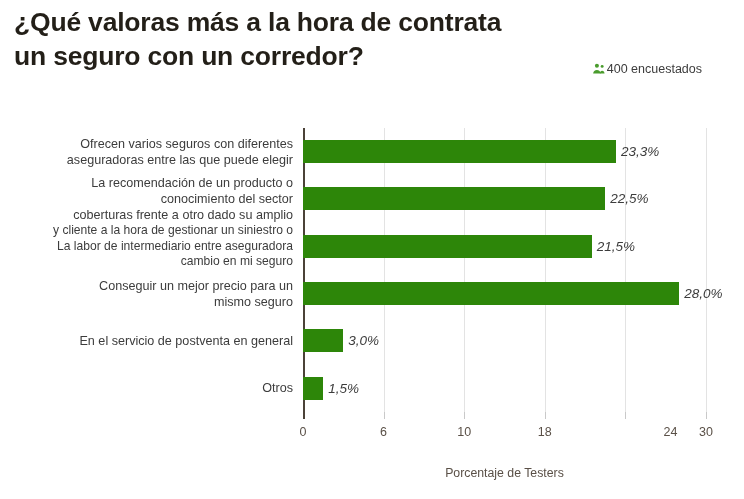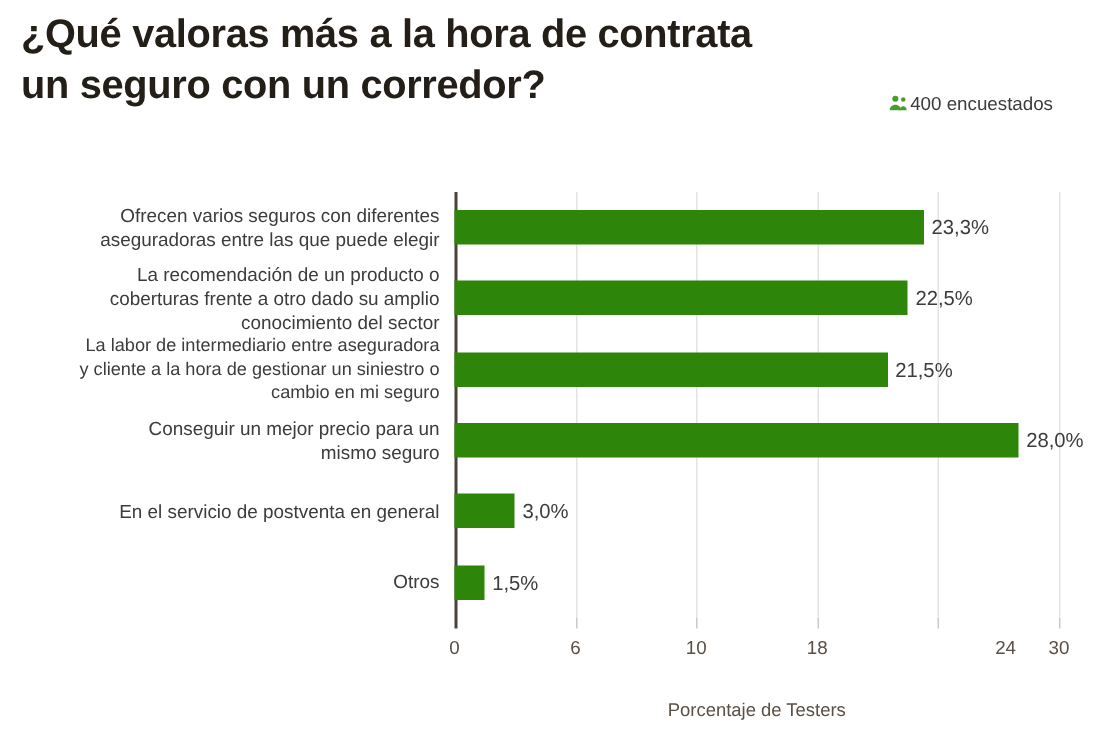--- a/index.html
+++ b/index.html
@@ -88,20 +88,21 @@
     top: 0;
     bottom: 0;
     width: 1.6px;
     background: #4b4238;
   }
 
   
   .bars {
     position: absolute;
     inset: 0;
+    font-style: italic;
   }
   .bar-row {
     position: absolute;
     left: 0;
     right: -200px;
     height: 47.33px;   
     display: flex;
     align-items: center;
   }
   .bar {
@@ -201,28 +202,28 @@
   <div class="cat-labels">
       <div class="cat-label" style="top: 0px;">
         <div>
           <span>Ofrecen varios seguros con diferentes</span>
           <span>aseguradoras entre las que puede elegir</span>
         </div>
       </div>
       <div class="cat-label" style="top: 47.3333px; margin-left: 24px;">
         <div>
           <span>La recomendación de un producto o</span>
+          <span>conocimiento del sector</span>
           <span>coberturas frente a otro dado su amplio</span>
-          <span>conocimiento del sector</span>
         </div>
       </div>
       <div class="cat-label tight" style="top: 94.6667px;">
         <div>
+          <span>y cliente a la hora de gestionar un siniestro o</span>
           <span>La labor de intermediario entre aseguradora</span>
-          <span>y cliente a la hora de gestionar un siniestro o</span>
           <span>cambio en mi seguro</span>
         </div>
       </div>
       <div class="cat-label" style="top: 142px;">
         <div>
           <span>Conseguir un mejor precio para un</span>
           <span>mismo seguro</span>
         </div>
       </div>
       <div class="cat-label" style="top: 189.333px;">

